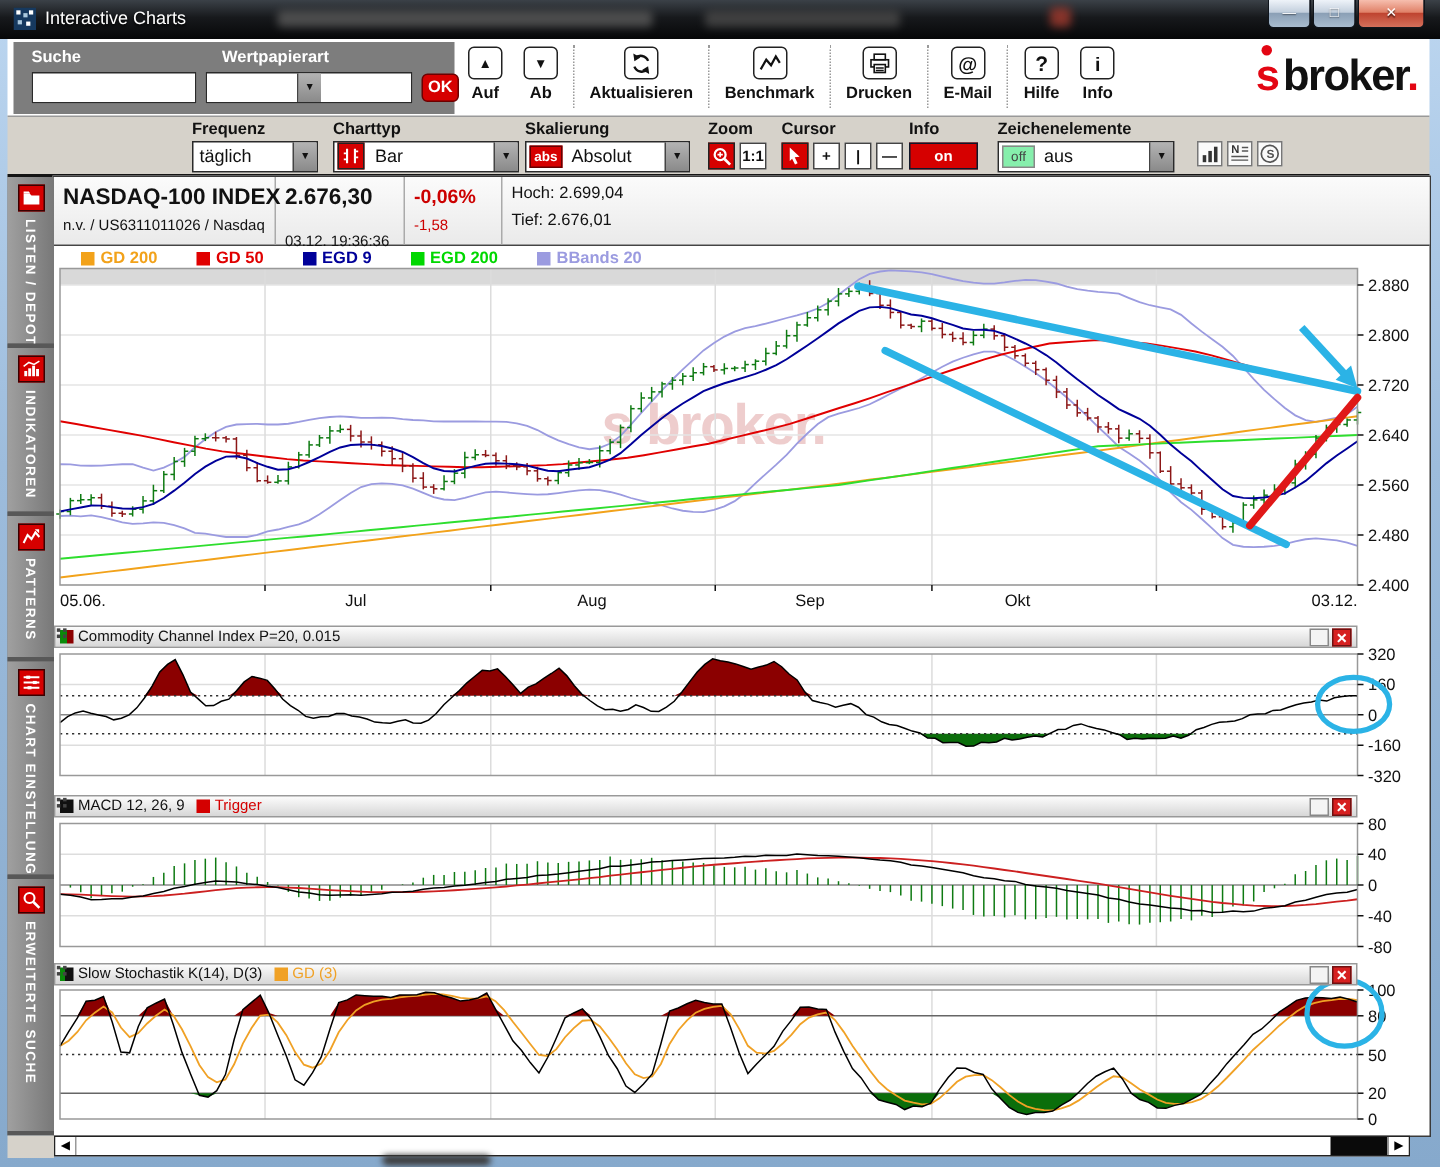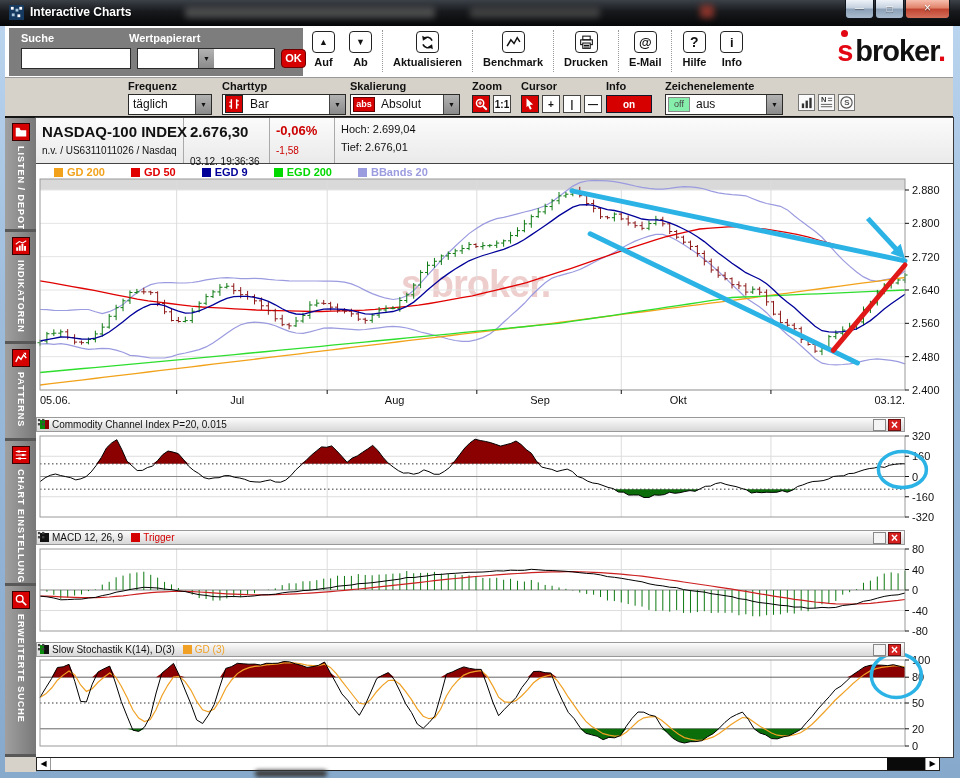--- a/index.html
+++ b/index.html
@@ -5,21 +5,21 @@
   html,body{margin:0;padding:0;background:#666;}
   *{box-sizing:border-box;}
   .screen{position:relative;width:960px;height:778px;overflow:hidden;
     background:linear-gradient(180deg,#bcd6f0 0%,#9dbcdc 40%,#86a9cc 100%);
     font-family:"Liberation Sans",sans-serif;color:#111;}
   
   .titlebar{position:absolute;left:0;top:0;width:960px;height:26px;
     background:linear-gradient(180deg,#3b4148 0%,#17191c 45%,#060708 100%);}
   .tb-blob{position:absolute;filter:blur(3px);border-radius:3px;opacity:.8;}
   .app-icon{position:absolute;left:9px;top:5px;width:15px;height:15px;}
-  .title-text{position:absolute;left:30px;top:5px;color:#fff;font-size:12px;text-shadow:0 1px 2px #000;font-weight:bold;}
+  .title-text{position:absolute;left:30px;top:5px;color:#fff;font-size:12px;text-shadow:0 1px 2px #000;}
   .win-btns{position:absolute;right:10px;top:0;display:flex;}
   .win-btn{width:29px;height:19px;margin-left:1px;border:1px solid #10151c;border-top:none;
     border-radius:0 0 4px 4px;color:#fff;font-size:10px;line-height:17px;text-align:center;
     background:linear-gradient(180deg,#eef3f9 0%,#c3cfdd 45%,#8ba0b6 50%,#a9bccf 100%);
     text-shadow:0 1px 1px rgba(0,0,0,.6);}
   .win-btn.close{width:45px;background:linear-gradient(180deg,#f6beae 0%,#e08168 45%,#bf4430 50%,#d4705b 100%);}
   
   .toolbar1{position:absolute;left:5px;top:26px;width:948px;height:52px;background:#fff;border-bottom:1px solid #999;}
   .search-panel{position:absolute;left:4px;top:2px;width:294px;height:48px;background:#7d7d7d;}
   .sp-label{position:absolute;top:4px;color:#fff;font-size:11px;font-weight:bold;}
@@ -122,21 +122,21 @@
     <div class="win-btns">
       <div class="win-btn" style="font-size: 9px;">—</div>
       <div class="win-btn" style="font-size: 10px;">□</div>
       <div class="win-btn close" style="font-size: 12px;">×</div>
     </div>
   </div>
 
   <div class="toolbar1">
     <div class="search-panel">
       <span class="sp-label" style="left:12px;">Suche</span>
-      <span class="sp-label" style="left:120px;">Wertpapierart</span>
+      <span class="sp-label" style="left:139px;">Wertpapierart</span>
       <input class="search-input" style="">
       <div class="dd wp-dd">
         <span class="val">Index</span>
         <span class="arr" style="font-size: 7px;">▼</span>
       </div>
       <div class="ok-btn">OK</div>
     </div>
     <div class="tb1-buttons" id="tb1-buttons">
         <div class="tb1-btn">
           <div class="ic-box" style="font-size: 9px;">▲</div>

